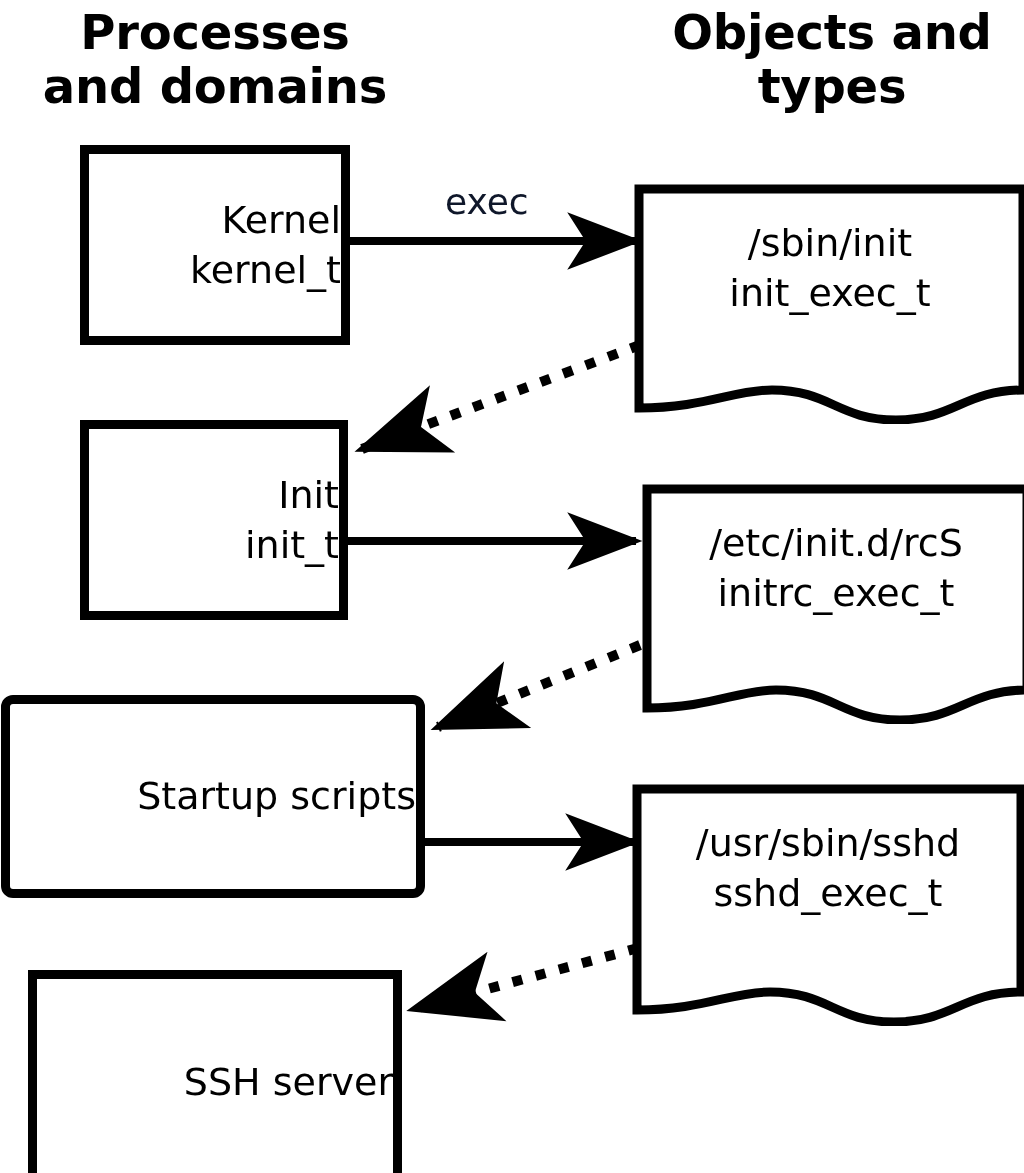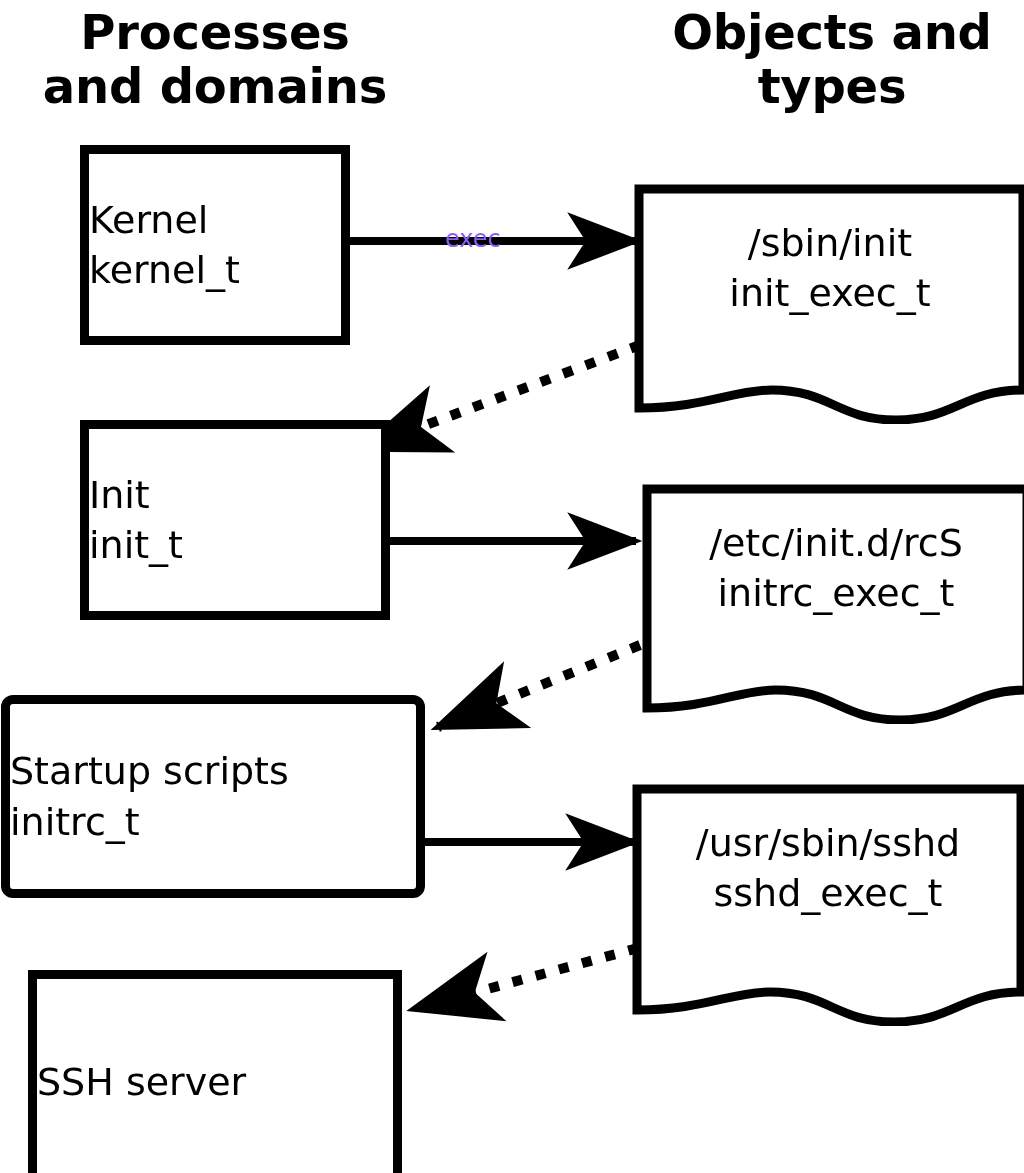--- a/index.html
+++ b/index.html
@@ -28,21 +28,21 @@
   #header-processes { left: 15px;  top: 6px;  width: 400px; }
   #header-objects   { left: 640px; top: 6px;  width: 384px; }
 
   .proc-box {
     position: absolute;
     box-sizing: border-box;
     border: 9px solid #000000;
     background: #ffffff;
     display: flex;
     flex-direction: column;
-    align-items: flex-start;
+    align-items: flex-end;
     justify-content: center;
     text-align: center;
   }
   .proc-line {
     font-size: 38px;
     line-height: 1.32;
     color: #000000;
     white-space: nowrap;
   }
 
@@ -65,24 +65,23 @@
 
   .edge-layer {
     position: absolute;
     left: 0; top: 0;
     width: 1024px;
     height: 1173px;
     pointer-events: none;
   }
   .edge-label {
     position: absolute;
-    font-size: 24px;
-    color: #8b5cf6;
+    font-size: 36px;
+    color: #0f172a;
     white-space: nowrap;
-    margin-top: 44px;
   }
 </style>
 </head>
 <body>
 
 <div id="stage">
 
   <div class="col-header" id="header-processes">Processes
 and domains</div>
 
@@ -112,28 +111,27 @@
     <line x1="638" y1="948" x2="414" y2="1009" stroke="#000000" stroke-width="10" stroke-linecap="butt" stroke-dasharray="10 14" marker-end="url(#arrowDotted)"></line>
   </svg>
 
   <div class="edge-label" style="left:445px; top:181px;">exec</div>
 
   <div class="proc-box" style="left:80px; top:145px; width:270px; height:200px;">
     <div class="proc-line">Kernel</div>
     <div class="proc-line">kernel_t</div>
   </div>
 
-  <div class="proc-box" style="left:80px; top:420px; width:310px; height:200px;">
+  <div class="proc-box" style="left:80px; top:420px; width:268px; height:200px;">
     <div class="proc-line">Init</div>
     <div class="proc-line">init_t</div>
   </div>
 
   <div class="proc-box" style="left:1px; top:695px; width:424px; height:203px;border-radius:12px;">
     <div class="proc-line">Startup scripts</div>
-    <div class="proc-line">initrc_t</div>
   </div>
 
   <div class="proc-box" style="left:28px; top:970px; width:374px; height:224px;">
     <div class="proc-line">SSH server</div>
   </div>
 
   <div class="doc-shape" style="left:634px; top:184px; width:392px; height:240px;">
     <svg width="392" height="240" viewBox="0 0 392 240">
       <path d="M5,5 L389,5 L389,206 C330,206 320,236 262,236 C204,236 196,206 138,206 C100,206 70,224 5,224 Z" fill="#ffffff" stroke="#000000" stroke-width="9" stroke-linejoin="miter"></path>
     </svg>

